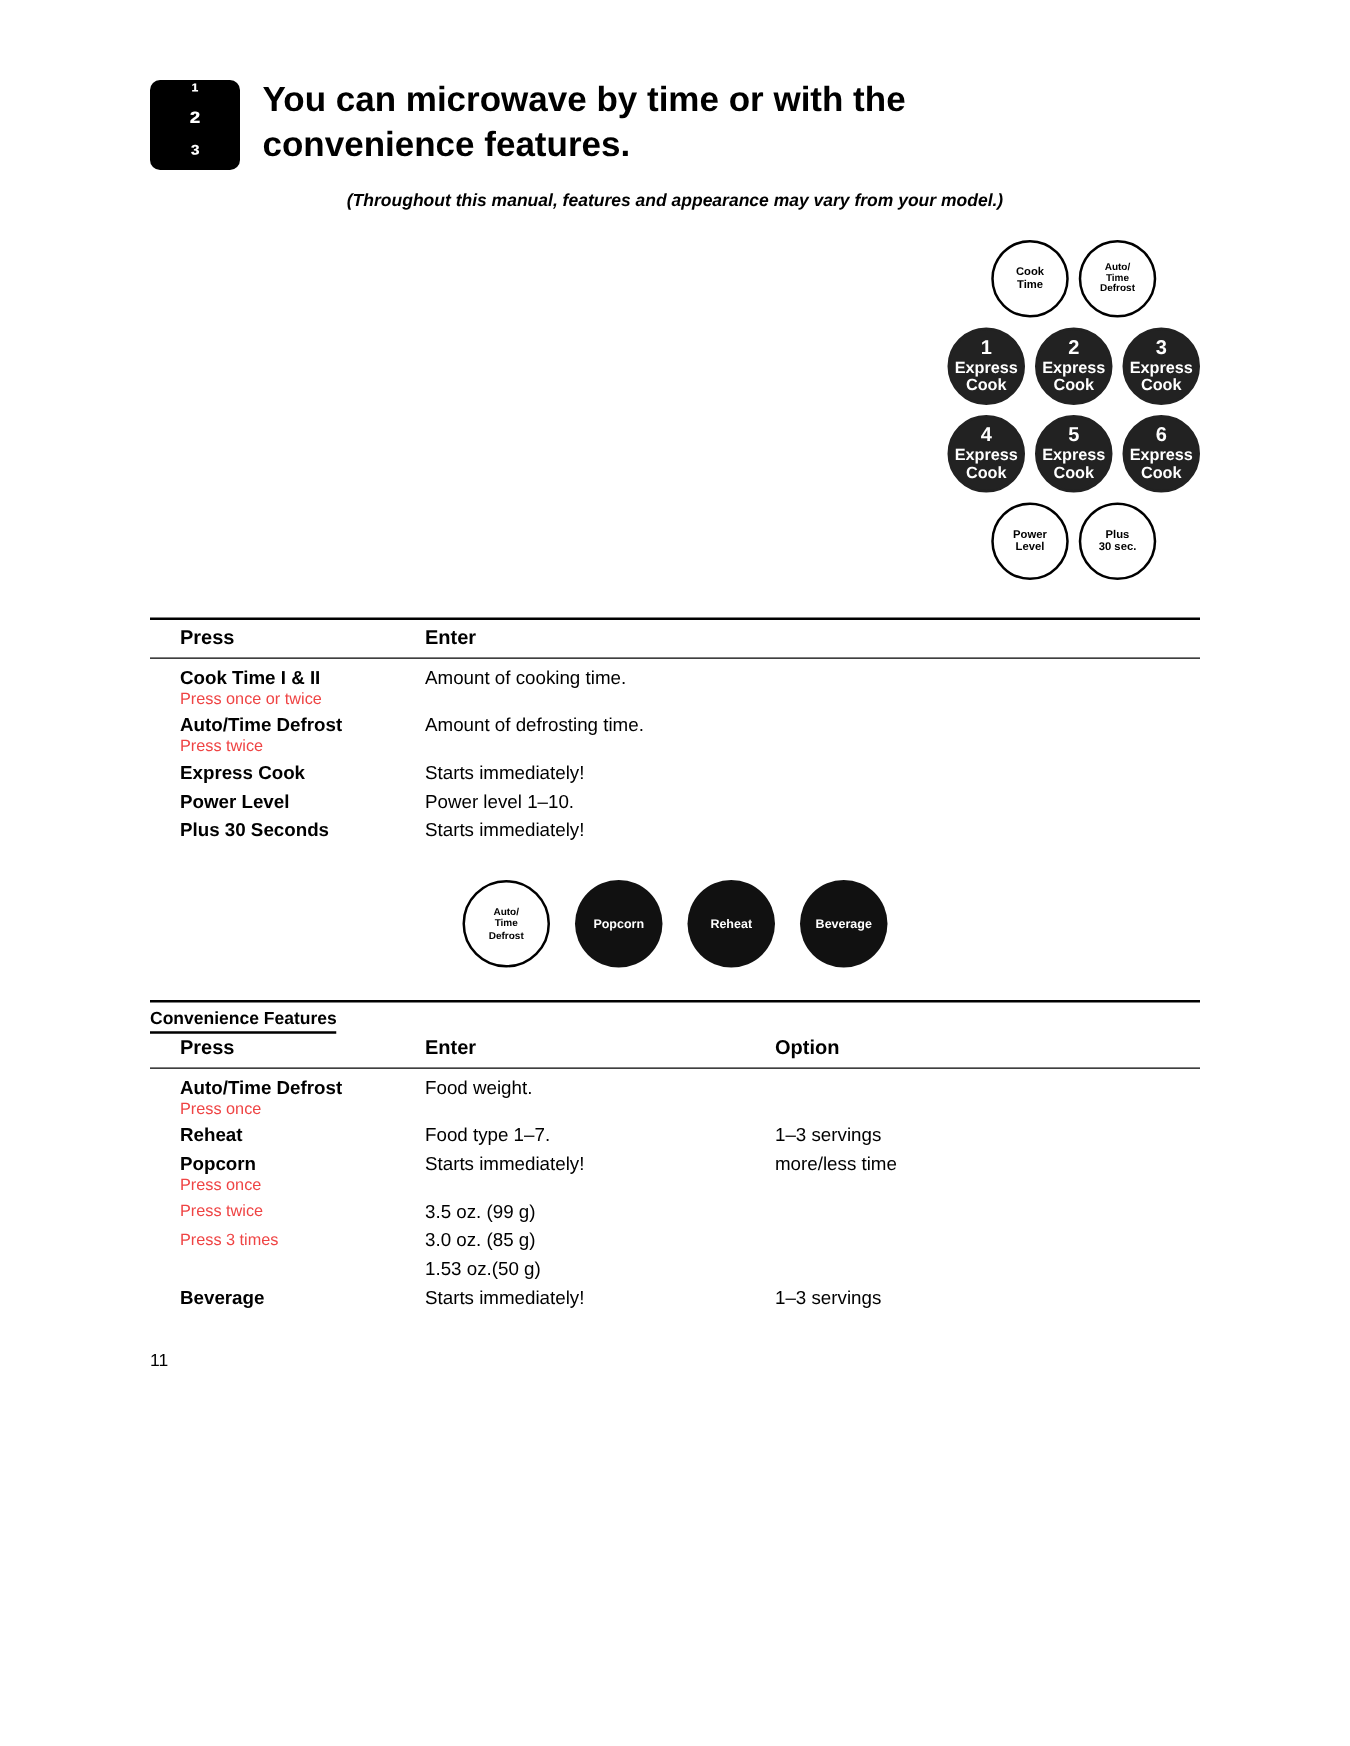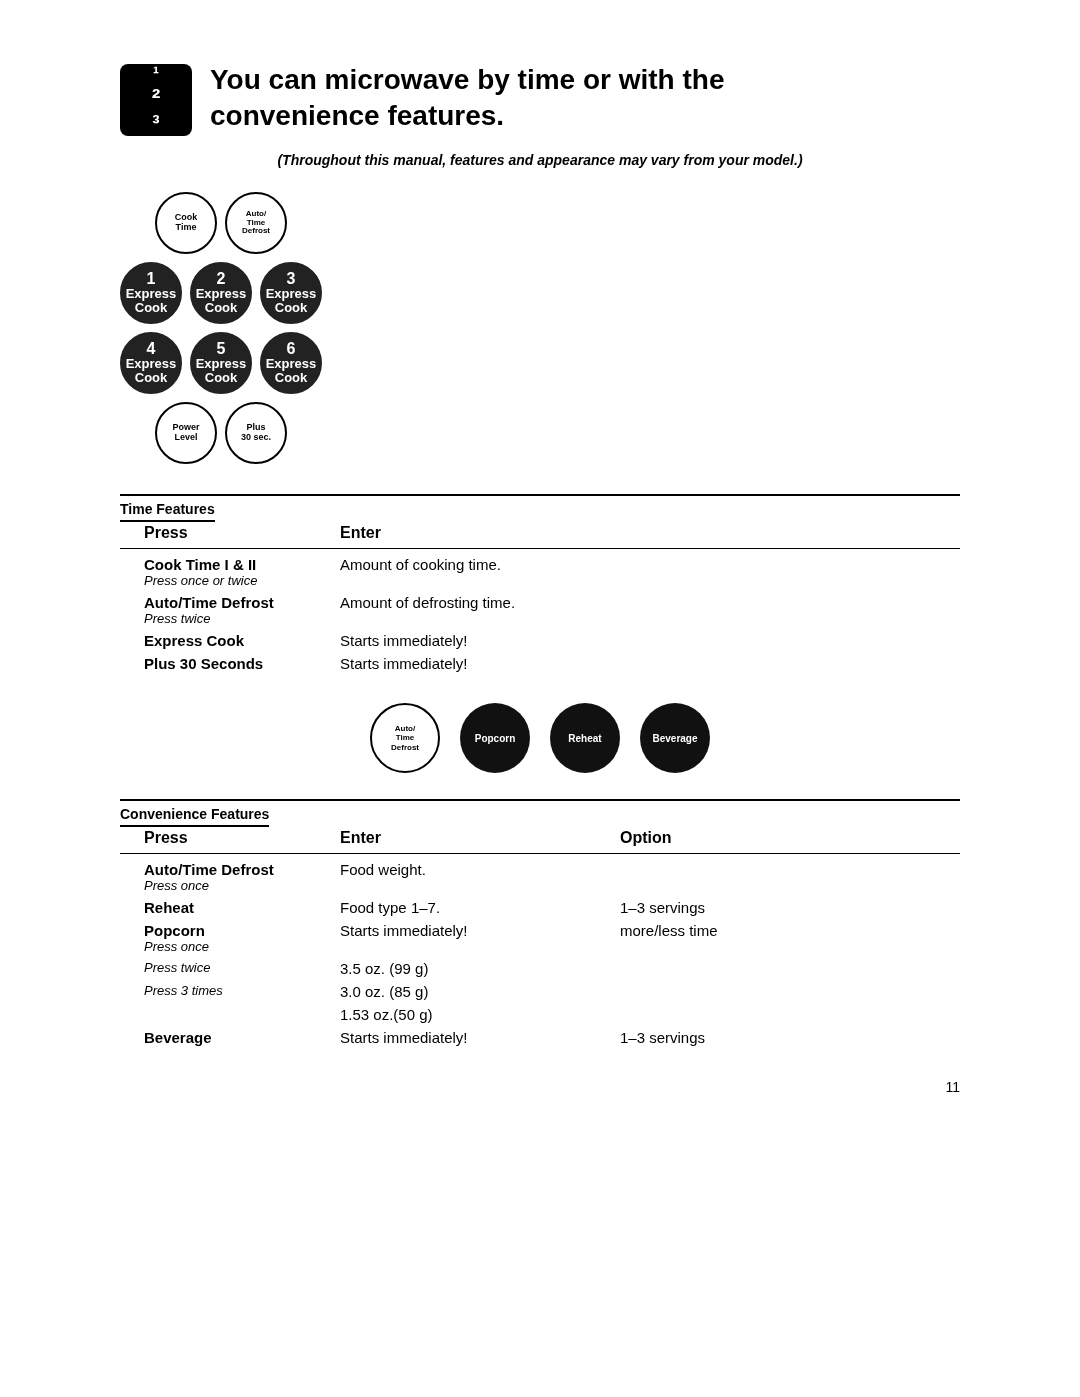--- a/index.html
+++ b/index.html
@@ -57,21 +57,21 @@
       font-style: italic;
       font-size: 14px;
       font-weight: bold;
       margin: 16px 0 24px 0;
       text-align: center;
     }
 
     
     .button-diagram {
       display: flex;
-      justify-content: flex-start;
+      justify-content: flex-end;
       margin-bottom: 30px;
     }
     .btn-circle {
       width: 62px;
       height: 62px;
       border-radius: 50%;
       border: 2px solid #000;
       background: #fff;
       display: flex;
       flex-direction: column;
@@ -127,21 +127,21 @@
     .table-row-item {
       display: flex;
       align-items: flex-start;
       padding: 3px 0;
     }
     .press-col { width: 220px; padding-left: 24px; }
     .enter-col { width: 280px; font-size: 15px; }
     .option-col { width: 200px; font-size: 15px; }
 
     .press-main { font-weight: 900; font-size: 15px; }
-    .press-sub { font-style: italic; font-size: 13px; color: #000000; }
+    .press-sub { font-size: 13px; color: #ef4444; }
 
     
     .conv-buttons {
       display: flex;
       justify-content: center;
       gap: 20px;
       margin: 18px 0 26px 0;
       align-items: center;
     }
     .btn-pill {
@@ -161,21 +161,21 @@
       cursor: pointer;
     }
     .btn-pill.outline {
       background: #fff;
       color: #000;
       border: 2px solid #000;
     }
 
     
     .page-number {
-      text-align: right;
+      text-align: left;
       font-size: 14px;
       margin-top: 30px;
     }
 
     hr.section-line {
       border: none;
       border-top: 2px solid #000;
       margin-bottom: 0;
     }
   </style>
@@ -248,23 +248,20 @@
       </div>
       <div class="btn-circle">
         <span class="btn-label" style="font-size:9px; font-weight:bold; text-align:center;">Plus<br>30 sec.</span>
       </div>
     </div>
   </div>
 </div>
 
 <div class="section-block">
   <hr class="section-line">
-  <div style="margin-top:4px;">
-    <span class="section-title">Time Features</span>
-  </div>
   <div class="table-header">
     <div class="col-press">Press</div>
     <div class="col-enter">Enter</div>
   </div>
 
   <div class="table-row-item">
     <div class="press-col">
       <div class="press-main">Cook Time I &amp; II</div>
       <div class="press-sub">Press once or twice</div>
     </div>
@@ -279,20 +276,26 @@
     <div class="enter-col">Amount of defrosting time.</div>
   </div>
 
   <div class="table-row-item">
     <div class="press-col">
       <div class="press-main">Express Cook</div>
     </div>
     <div class="enter-col">Starts immediately!</div>
   </div>
 
+  <div class="table-row-item">
+    <div class="press-col">
+      <div class="press-main">Power Level</div>
+    </div>
+    <div class="enter-col">Power level 1–10.</div>
+  </div>
 
   <div class="table-row-item">
     <div class="press-col">
       <div class="press-main">Plus 30 Seconds</div>
     </div>
     <div class="enter-col">Starts immediately!</div>
   </div>
 </div>
 
 <div class="conv-buttons">

